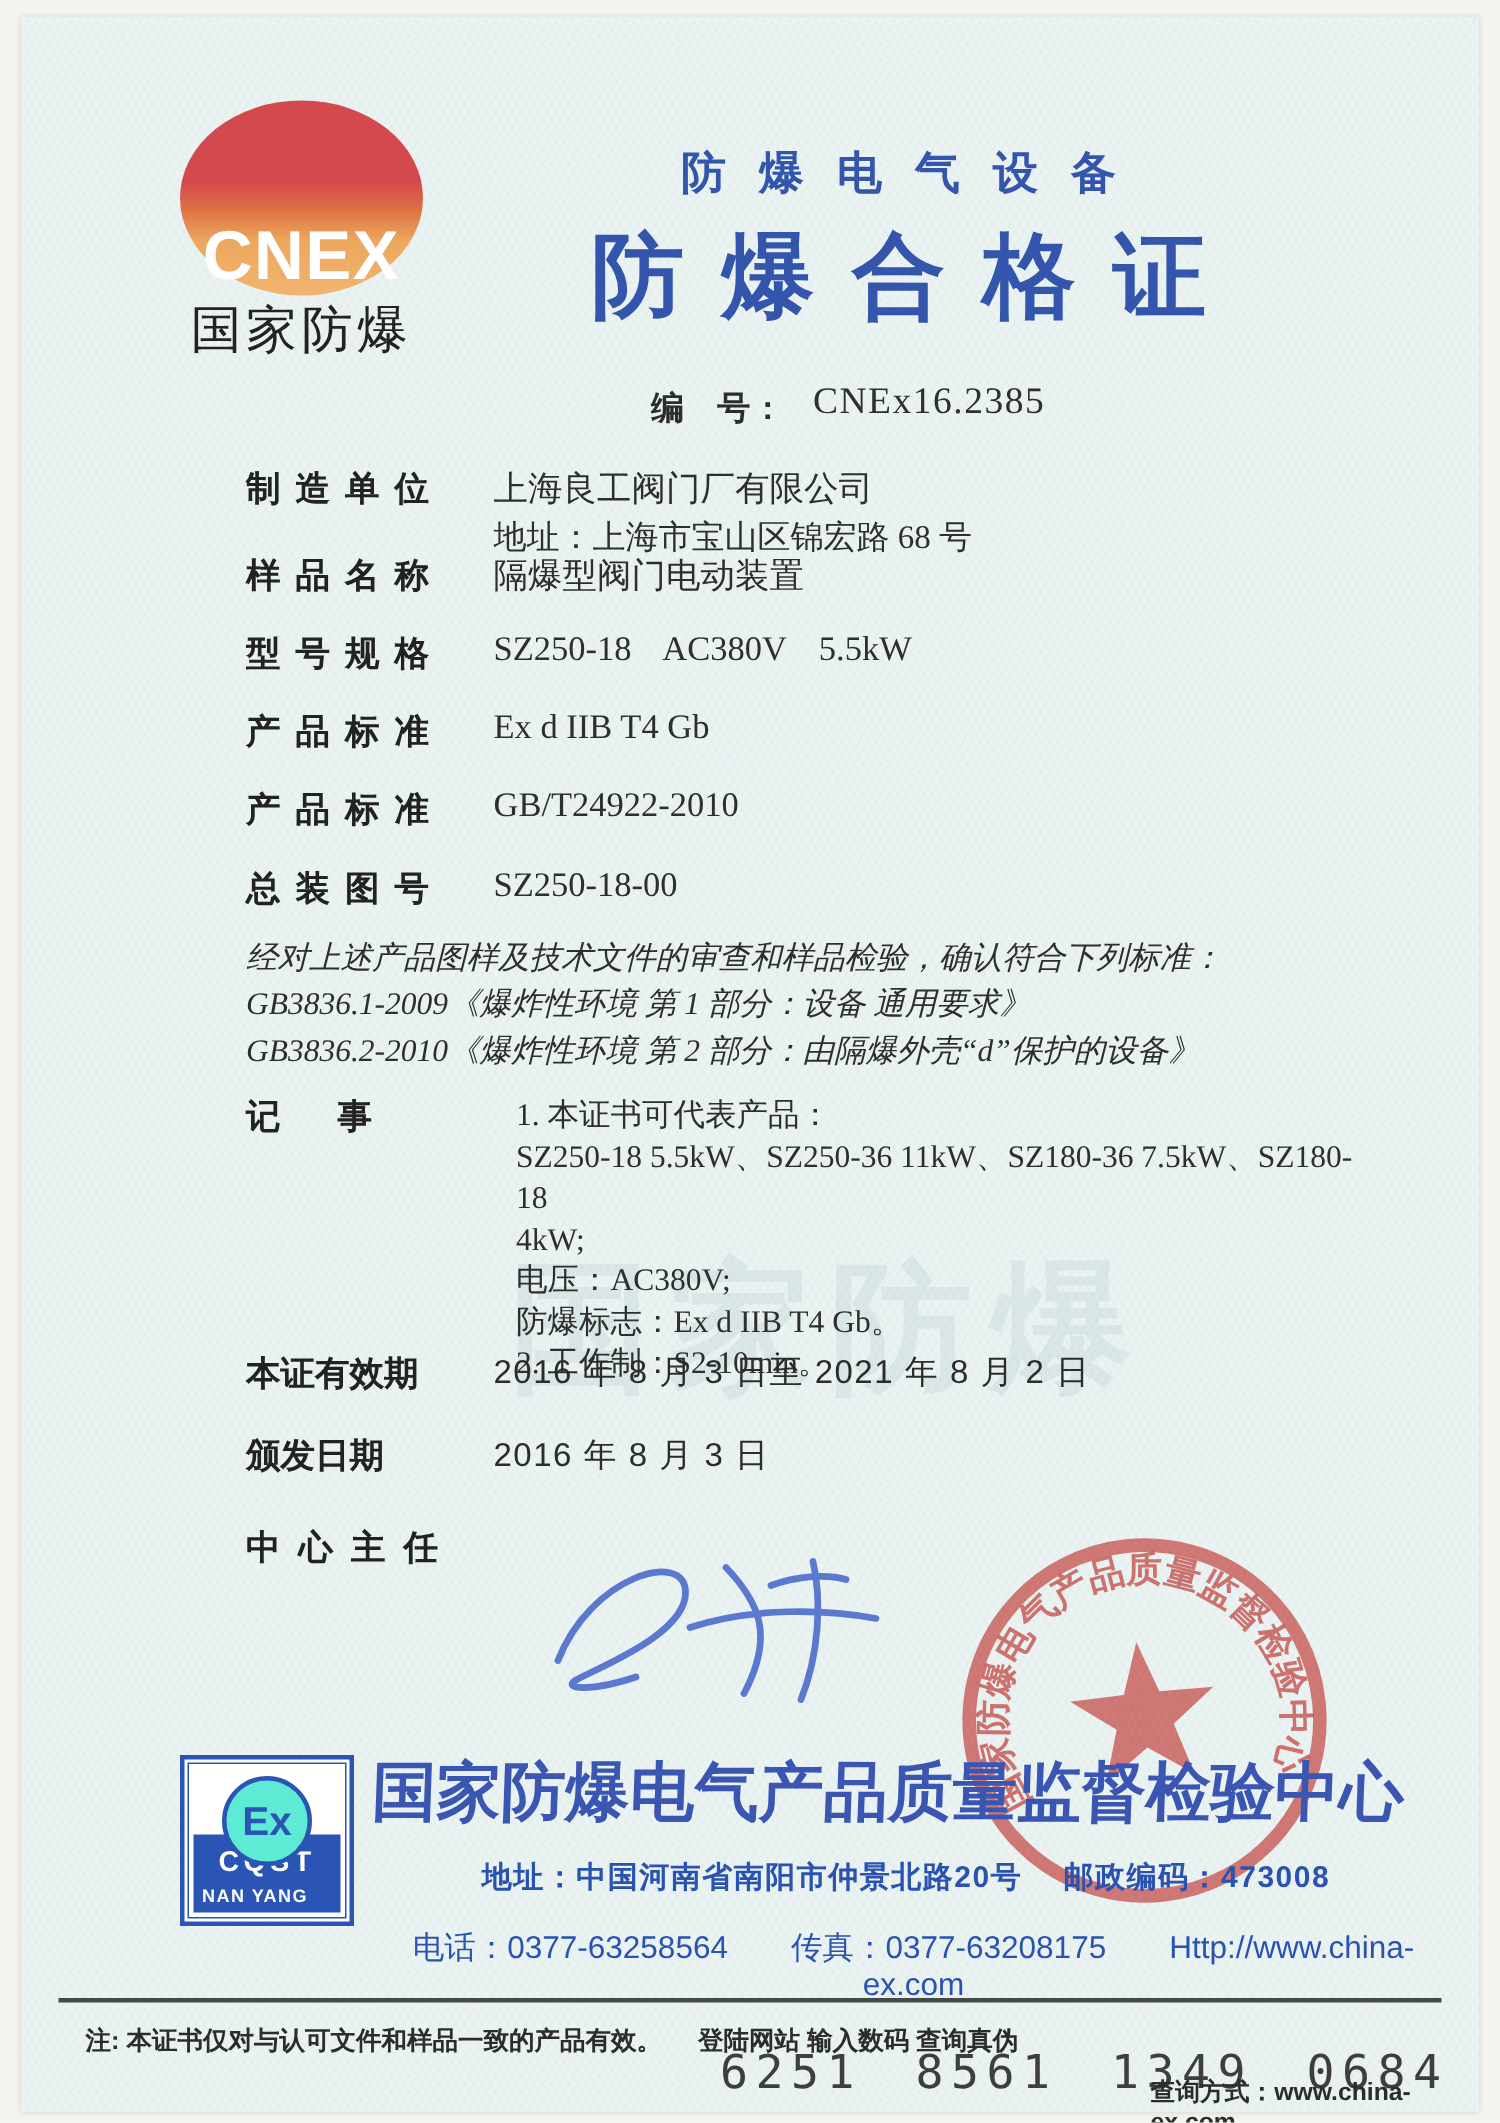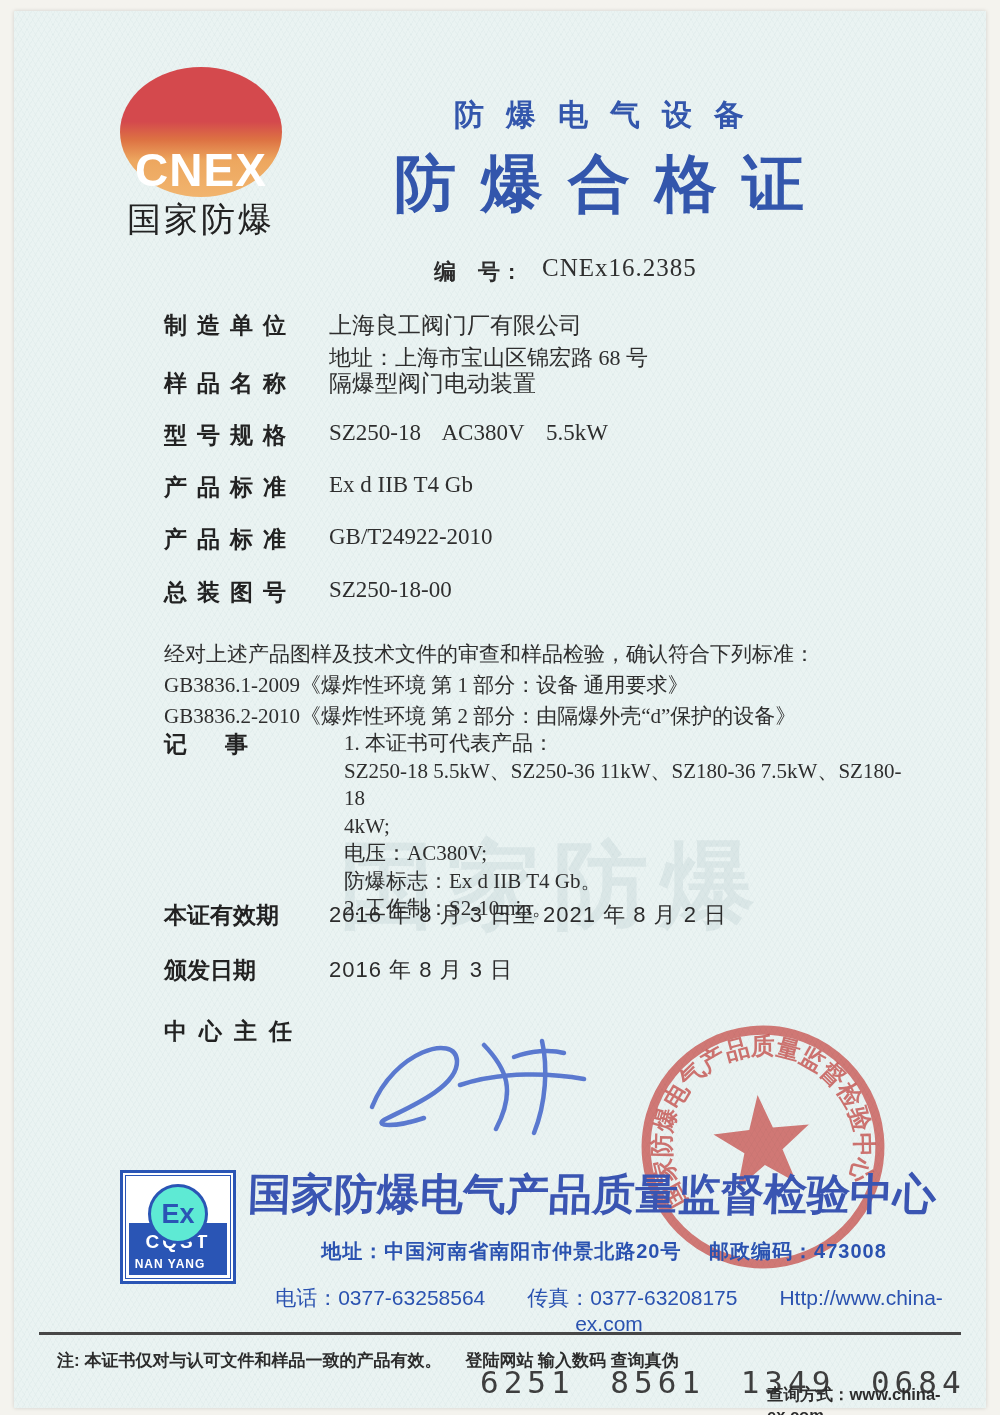--- a/index.html
+++ b/index.html
@@ -102,21 +102,21 @@
 
   <span class="abs lbl" style="left:150px;top:461px;">产品标准</span>
   <span class="abs val" style="left:315px;top:461px;">Ex d IIB T4 Gb</span>
 
   <span class="abs lbl" style="left:150px;top:513px;">产品标准</span>
   <span class="abs val" style="left:315px;top:513px;">GB/T24922-2010</span>
 
   <span class="abs lbl" style="left:150px;top:566px;">总装图号</span>
   <span class="abs val" style="left:315px;top:566px;">SZ250-18-00</span>
 
-  <div class="abs" style="left:150px;top:628px;width:720px;">
+  <div class="abs" style="left:150px;top:612px;width:720px;font-style:italic;">
     <div class="para">经对上述产品图样及技术文件的审查和样品检验，确认符合下列标准：</div>
     <div class="para">GB3836.1-2009《爆炸性环境 第 1 部分：设备 通用要求》</div>
     <div class="para">GB3836.2-2010《爆炸性环境 第 2 部分：由隔爆外壳“d”保护的设备》</div>
   </div>
 
   <span class="abs lbl2" style="left:150px;top:718px;letter-spacing:38px;">记事</span>
   <div class="abs" style="left:330px;top:719px;width:570px;">
     <div class="note-line">1. 本证书可代表产品：</div>
     <div class="note-line">SZ250-18 5.5kW、SZ250-36 11kW、SZ180-36 7.5kW、SZ180-18</div>
     <div class="note-line">4kW;</div>

